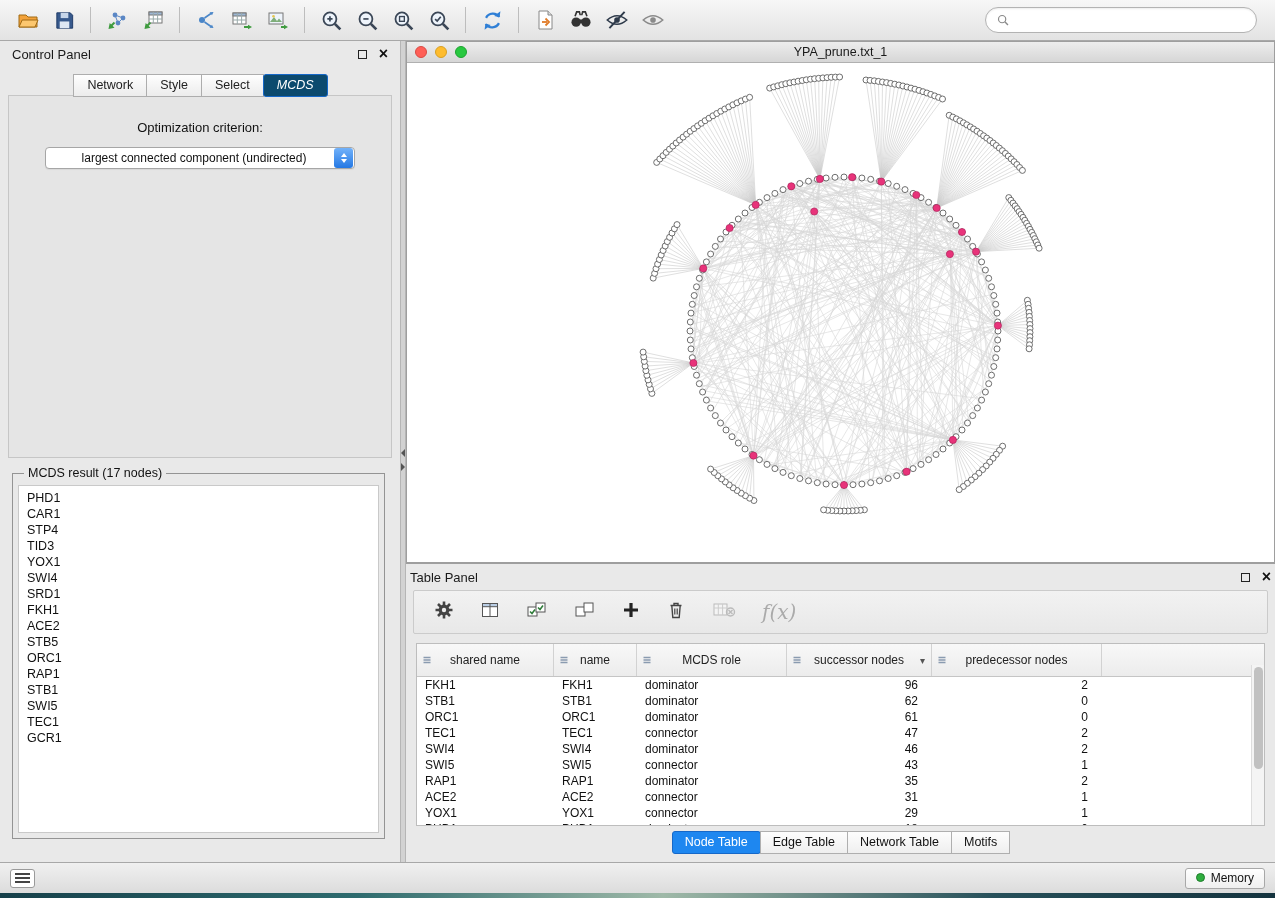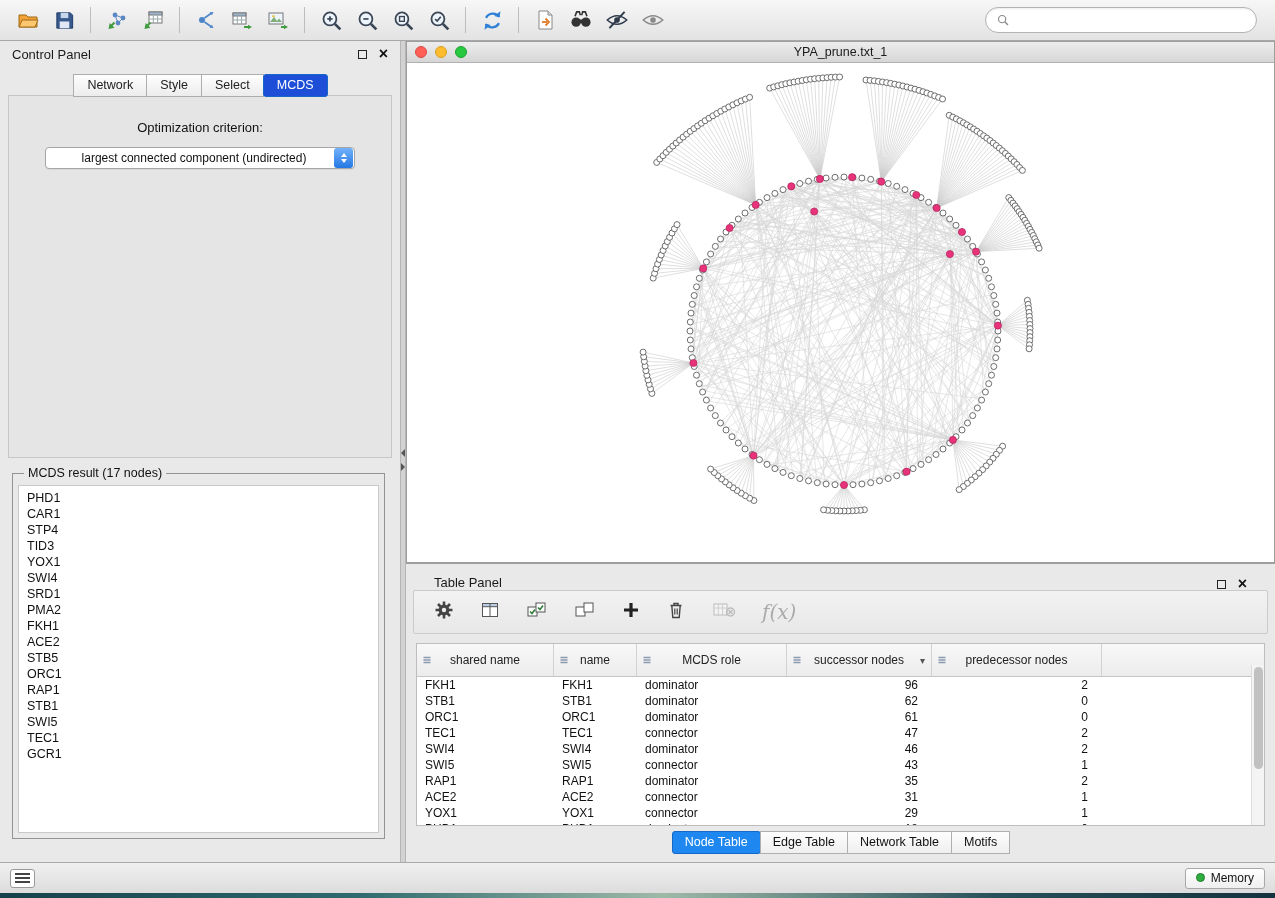--- a/index.html
+++ b/index.html
@@ -20,21 +20,21 @@
   
   .control-panel { position:absolute; top:41px; left:0; width:400px; height:821px; background:#e9e9e9; }
   .cp-header { height:26px; display:flex; align-items:center; padding:0 12px; }
   .panel-title { font-size:13px; color:#1a1a1a; }
   .win-btns { margin-left:auto; display:flex; align-items:center; gap:12px; }
   .restore-box { width:9px; height:9px; border:1.5px solid #222; display:inline-block; }
   .close-x { font-size:16px; font-weight:bold; color:#111; line-height:12px; }
   .cp-tabs { position:absolute; top:33px; left:0; right:0; display:flex; justify-content:center; z-index:2;border-radius:9px; }
   .cp-tab { font-size:12.5px; padding:3px 13px 4px; background:linear-gradient(#fefefe,#ececec);
     border:1px solid #adadad; margin-right:-1px; color:#222; cursor:default; }
-  .cp-tab.sel { background:#1d4ed8; color:#fff; border-color:#1668c8; border-radius:3px; }
+  .cp-tab.sel { background:#0c4a6e; color:#fff; border-color:#1668c8; border-radius:3px;font-style:italic; }
   .cp-box { position:absolute; left:8px; right:8px; top:54px; height:363px; background:#e5e5e5;
     border:1px solid #c6c6c6; text-align:center; padding-top:24px; }
   .opt-label { font-size:13px; }
   .select { width:310px; height:22px; margin:12px auto 0; border:1px solid #a6a6a6; border-radius:4px;
     background:#fff; display:flex; align-items:center; font-size:12px; box-shadow:0 1px 1px rgba(0,0,0,.06); }
   .select-text { flex:1; text-align:center; padding-left:8px; white-space:nowrap; overflow:hidden; }
   .select-stepper { width:19px; height:20px; margin-right:1px; background:linear-gradient(#72b2fa,#2478e4);
     border-radius:3px; display:flex; flex-direction:column; align-items:center; justify-content:center; gap:2px; }
   .t-up { width:0; height:0; border-left:3.5px solid transparent; border-right:3.5px solid transparent; border-bottom:4px solid #fff; }
   .t-down { width:0; height:0; border-left:3.5px solid transparent; border-right:3.5px solid transparent; border-top:4px solid #fff; }
@@ -65,21 +65,21 @@
   .tl { width:12px; height:12px; border-radius:50%; }
   .tl.red { background:#ff5f57; border:1px solid #d94a43; }
   .tl.yellow { background:#febc2e; border:1px solid #d8a022; }
   .tl.green { background:#28c840; border:1px solid #1da32f; }
   .net-title { position:absolute; left:0; right:0; text-align:center; font-size:12.5px; color:#1a1a1a; }
   #net-svg { display:block; }
 
   
   .table-panel { position:absolute; left:406px; top:563px; width:869px; height:299px; background:#e9e9e9;
     border-top:1px solid #9e9e9e; }
-  .tp-header { height:26px; display:flex; align-items:flex-end; padding:0 28px; }
+  .tp-header { height:26px; display:flex; align-items:center; padding:0 4px; }
   .tp-toolbar { margin:0 7px; height:44px; background:linear-gradient(#f2f2f2,#e8e8e8);
     border:1px solid #cbcbcb; border-radius:2px; display:flex; align-items:center; padding:0 20px; gap:26px; }
   .fx { font-family:"DejaVu Serif","Liberation Serif",serif; font-style:italic; color:#aaa; font-size:20px; }
   .tbl { position:absolute; left:10px; right:10px; top:79px; height:183px; background:#fff; border:1px solid #bdbdbd; overflow:hidden; }
   .tbl-head { display:flex; height:33px; background:linear-gradient(#f8f8f8,#ececec); border-bottom:1px solid #c5c5c5; }
   .th { position:relative; display:flex; align-items:center; justify-content:center;
     border-right:1px solid #d2d2d2; font-size:12px; color:#222; flex:0 0 auto; }
   .th-fill { flex:1 1 auto; border-right:none; }
   .th-icon { position:absolute; left:5px; top:50%; transform:translateY(-50%); line-height:0; }
   .th-sort { position:absolute; right:6px; color:#555; font-size:10px; }
@@ -275,21 +275,20 @@
   <fieldset class="mcds-box">
     <legend>MCDS result (17 nodes)</legend>
     <div class="mcds-list" id="mcds-list">
         <div class="mcds-item">PHD1</div>
         <div class="mcds-item">CAR1</div>
         <div class="mcds-item">STP4</div>
         <div class="mcds-item">TID3</div>
         <div class="mcds-item">YOX1</div>
         <div class="mcds-item">SWI4</div>
         <div class="mcds-item">SRD1</div>
-        <div class="mcds-item">PMA2</div>
         <div class="mcds-item">FKH1</div>
         <div class="mcds-item">ACE2</div>
         <div class="mcds-item">STB5</div>
         <div class="mcds-item">ORC1</div>
         <div class="mcds-item">RAP1</div>
         <div class="mcds-item">STB1</div>
         <div class="mcds-item">SWI5</div>
         <div class="mcds-item">TEC1</div>
         <div class="mcds-item">GCR1</div>
       </div>

